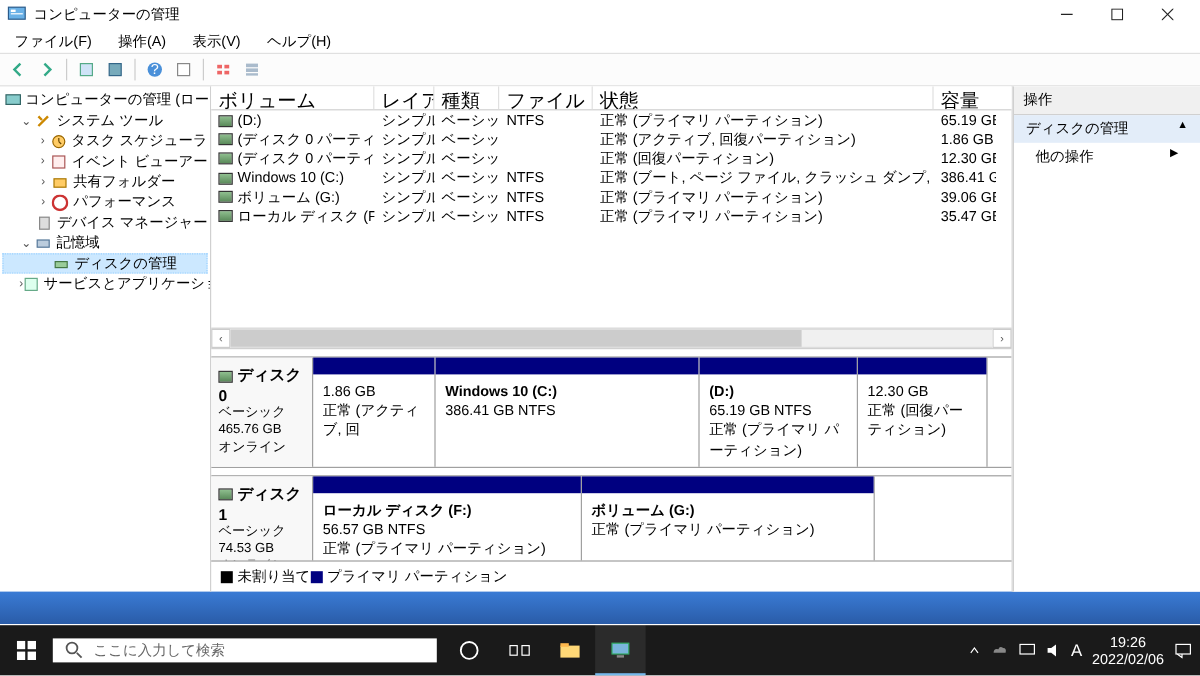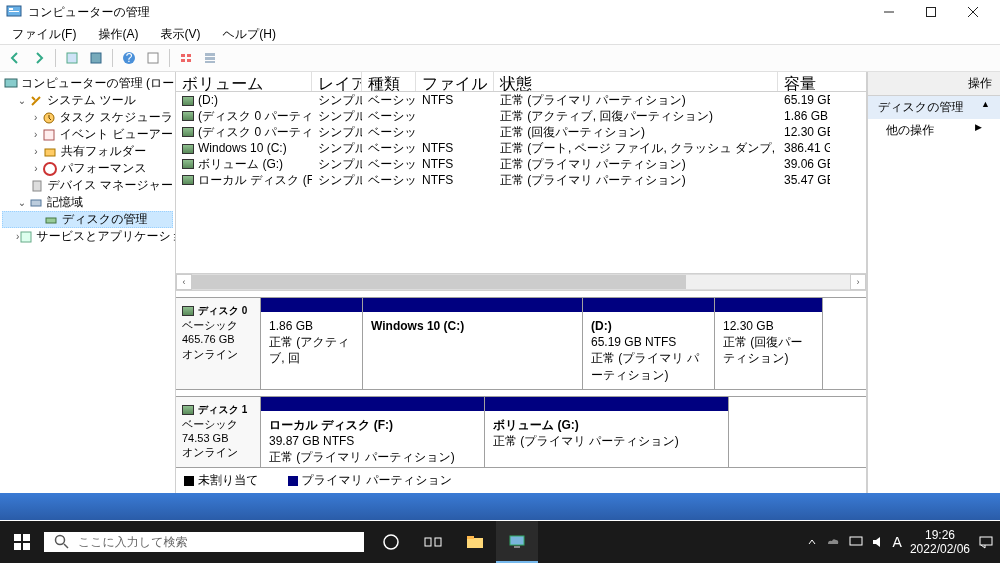--- a/index.html
+++ b/index.html
@@ -40,32 +40,32 @@
 .disk-icon { width: 12px; height: 10px; background: linear-gradient(#8fbf8f, #5a8a5a); border: 1px solid #333; display: inline-block; margin-right: 4px; vertical-align: middle; }
 
 .hscroll { height: 18px; border-top: 1px solid #d0d0d0; border-bottom: 1px solid #d0d0d0; display: flex; align-items: center; margin-top: 85px; }
 .hscroll .sbtn { width: 16px; height: 16px; border: 1px solid #ccc; display: flex; align-items: center; justify-content: center; font-size: 9px; color: #555; }
 .hscroll .track { flex: 1; height: 16px; background: #f0f0f0; border-top: 1px solid #ddd; border-bottom: 1px solid #ddd; position: relative; }
 .hscroll .thumb { position: absolute; left: 0; width: 75%; height: 100%; background: #ccc; }
 
 .diskmaps { flex: 1; overflow: hidden; }
 .disk-block { border-top: 1px solid #a0a0a0; border-bottom: 1px solid #a0a0a0; margin-top: 6px; display: flex; }
 .disk-header { width: 85px; padding: 6px; border-right: 1px solid #a0a0a0; background: #f8f8f8; }
-.disk-header .dname { font-weight: bold; font-size: 10px; }
+.disk-header .dname { font-weight: bold; font-size: 13px; }
 .disk-header .dline { font-size: 11px; line-height: 1.3; }
 .disk-parts { flex: 1; display: flex; }
 .part { border-right: 1px solid #a0a0a0; display: flex; flex-direction: column; }
 .part-top { height: 14px; background: #000080; }
 .part-body { flex: 1; padding: 6px 8px; font-size: 11px; line-height: 1.35; overflow: hidden; }
 .part-body .pname { font-weight: bold; }
 
-.legend { border-top: 1px solid #a0a0a0; padding: 4px 8px; display: flex; gap: 29px; font-size: 11px; }
+.legend { border-top: 1px solid #a0a0a0; padding: 4px 8px; display: flex; gap: 0; font-size: 11px; }
 .swatch { width: 10px; height: 10px; display: inline-block; margin-right: 4px; vertical-align: middle; }
 
-.actions { width: 133px; background: #fff; border-left: 1px solid #d0d0d0; text-align: right; }
+.actions { width: 156px; background: #fff; border-left: 1px solid #d0d0d0; }
 .actions-hdr { background: #f0f0f0; border-bottom: 1px solid #d0d0d0; padding: 3px 8px; font-size: 12px; }
 .actions-sec { background: #e3edf9; padding: 3px 10px; font-size: 12px; display: flex; }
 .actions-sec .arrow { margin-left: auto; font-size: 9px; }
 .actions-item { padding: 3px 18px; font-size: 12px; display: flex; }
 .actions-item .arrow { margin-left: auto; font-size: 9px; }
 
 
 .desktop-gap { height: 27px; background: #2a6ec9; background: linear-gradient(#3a7bd5, #2a5ca8); }
 .taskbar { position: absolute; bottom: 0; left: 0; right: 0; height: 42px; background: #1a1a1a; display: flex; align-items: center; color: #fff; }
 .start { width: 44px; height: 42px; display: flex; align-items: center; justify-content: center; }
@@ -348,20 +348,21 @@
               <div class="part-top"></div>
               <div class="part-body">
                 <div>1.86 GB</div>
                 <div>正常 (アクティブ, 回</div>
               </div>
             </div>
             <div class="part" style="width: 220px;">
               <div class="part-top"></div>
               <div class="part-body">
                 <div class="pname">Windows 10  (C:)</div>
+                <div>386.41 GB NTFS</div>
               </div>
             </div>
             <div class="part" style="width: 132px;">
               <div class="part-top"></div>
               <div class="part-body">
                 <div class="pname"> (D:)</div>
                 <div>65.19 GB NTFS</div>
                 <div>正常 (プライマリ パーティション)</div>
               </div>
             </div>
@@ -379,21 +380,21 @@
             <div class="dname"><span class="disk-icon"></span>ディスク 1</div>
             <div class="dline">ベーシック</div>
             <div class="dline">74.53 GB</div>
             <div class="dline">オンライン</div>
           </div>
           <div class="disk-parts">
             <div class="part" style="width: 224px;">
               <div class="part-top"></div>
               <div class="part-body">
                 <div class="pname">ローカル ディスク  (F:)</div>
-                <div>39.87 GB NTFS</div>
+                <div>56.57 GB NTFS</div>
                 <div>正常 (プライマリ パーティション)</div>
               </div>
             </div>
             <div class="part" style="width: 244px;">
               <div class="part-top"></div>
               <div class="part-body">
                 <div class="pname">ボリューム  (G:)</div>
                 <div>正常 (プライマリ パーティション)</div>
               </div>
             </div>

